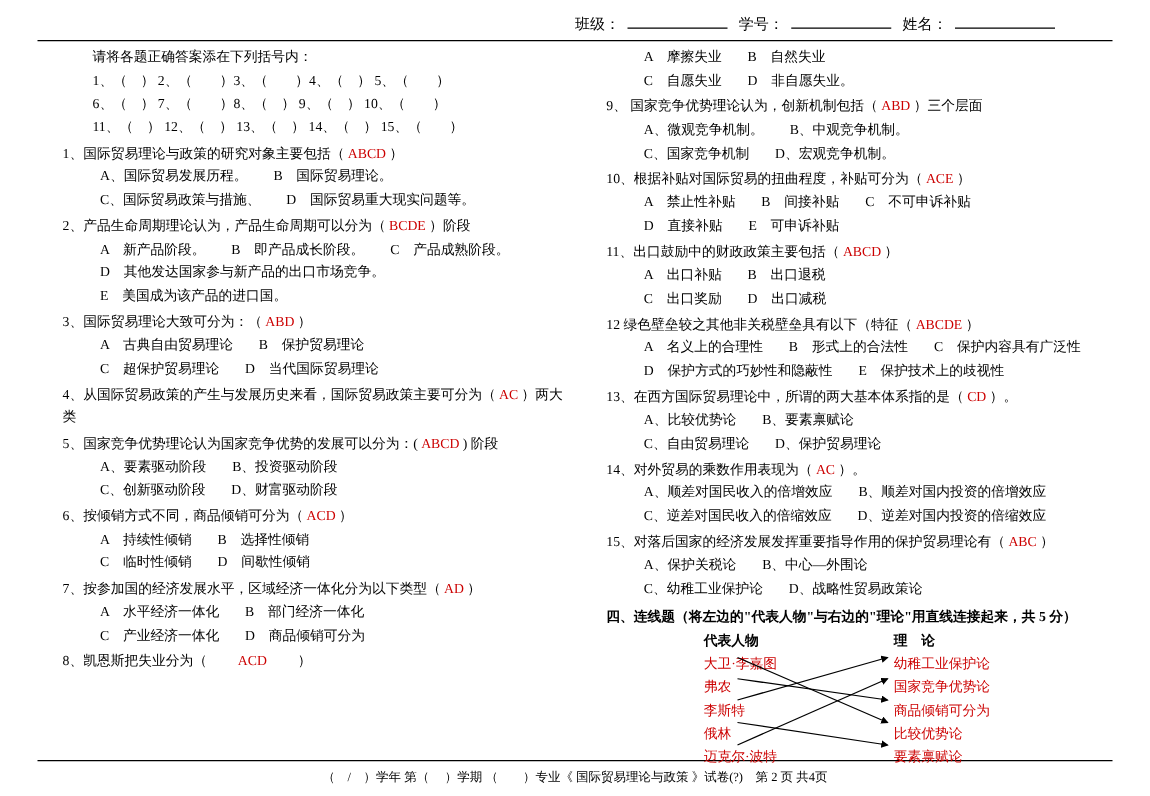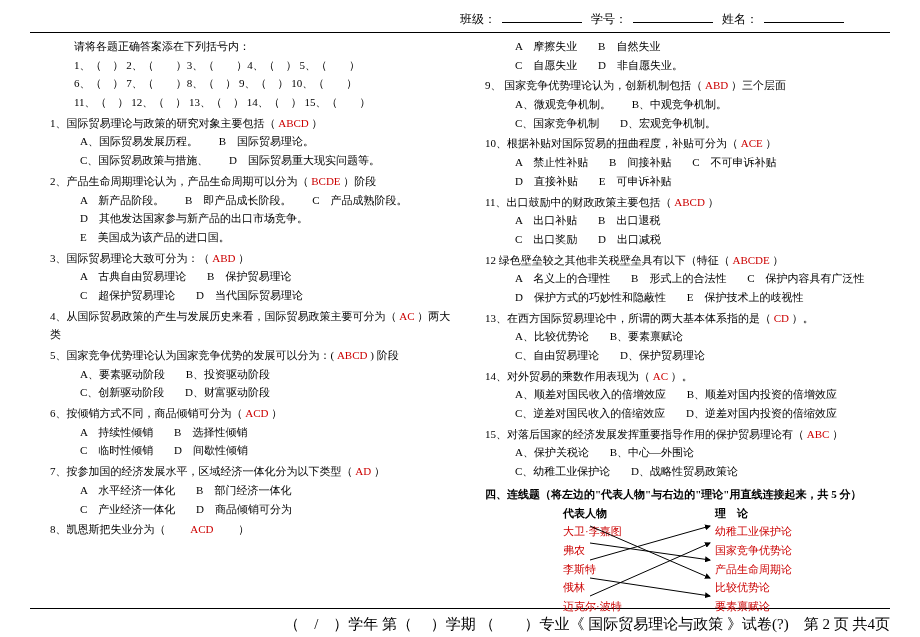--- a/index.html
+++ b/index.html
@@ -65,22 +65,22 @@
   }
   .match-left { left: 0; color:#c00;margin-left:48px; }
   .match-right { left: 200px; color:#c00; }
   .match-head { color:#000; font-weight:bold; display:block; }
   .match-svg {
     position:absolute;
     left:70px; top:14px;
     width:140px; height:90px;
   }
   .footer {
-    text-align: right;
-    font-size: 15px;
+    text-align: center;
+    font-size: 10px;
     margin-top: 6px;
   }
   .foot-line {
     border:none;
     border-top:1px solid #000;
     margin: 4px 0 2px 0;
   }
 </style>
 </head>
 <body>
@@ -303,21 +303,21 @@
           <line x1="5" y1="8" x2="125" y2="60" stroke="#000" stroke-width="1" marker-end="url(#arr)"></line>
           <line x1="5" y1="25" x2="125" y2="42" stroke="#000" stroke-width="1" marker-end="url(#arr)"></line>
           <line x1="5" y1="42" x2="125" y2="8" stroke="#000" stroke-width="1" marker-end="url(#arr)"></line>
           <line x1="5" y1="60" x2="125" y2="78" stroke="#000" stroke-width="1" marker-end="url(#arr)"></line>
           <line x1="5" y1="78" x2="125" y2="25" stroke="#000" stroke-width="1" marker-end="url(#arr)"></line>
         </svg>
         <div class="match-col match-right">
           <span class="match-head">理　论</span>
           <span class="opt-block">幼稚工业保护论</span>
           <span class="opt-block">国家竞争优势论</span>
-          <span class="opt-block">产品生命周期论</span>
+          <span class="opt-block">商品倾销可分为</span>
           <span class="opt-block">比较优势论</span>
           <span class="opt-block">要素禀赋论</span>
         </div>
       </div>
     </div>
   </div>
 
   <hr class="foot-line">
   <div class="footer">（　/　）学年 第（ 　）学期 （　　）专业《 国际贸易理论与政策 》试卷(?)　第 2 页  共4页</div>
 </div>

